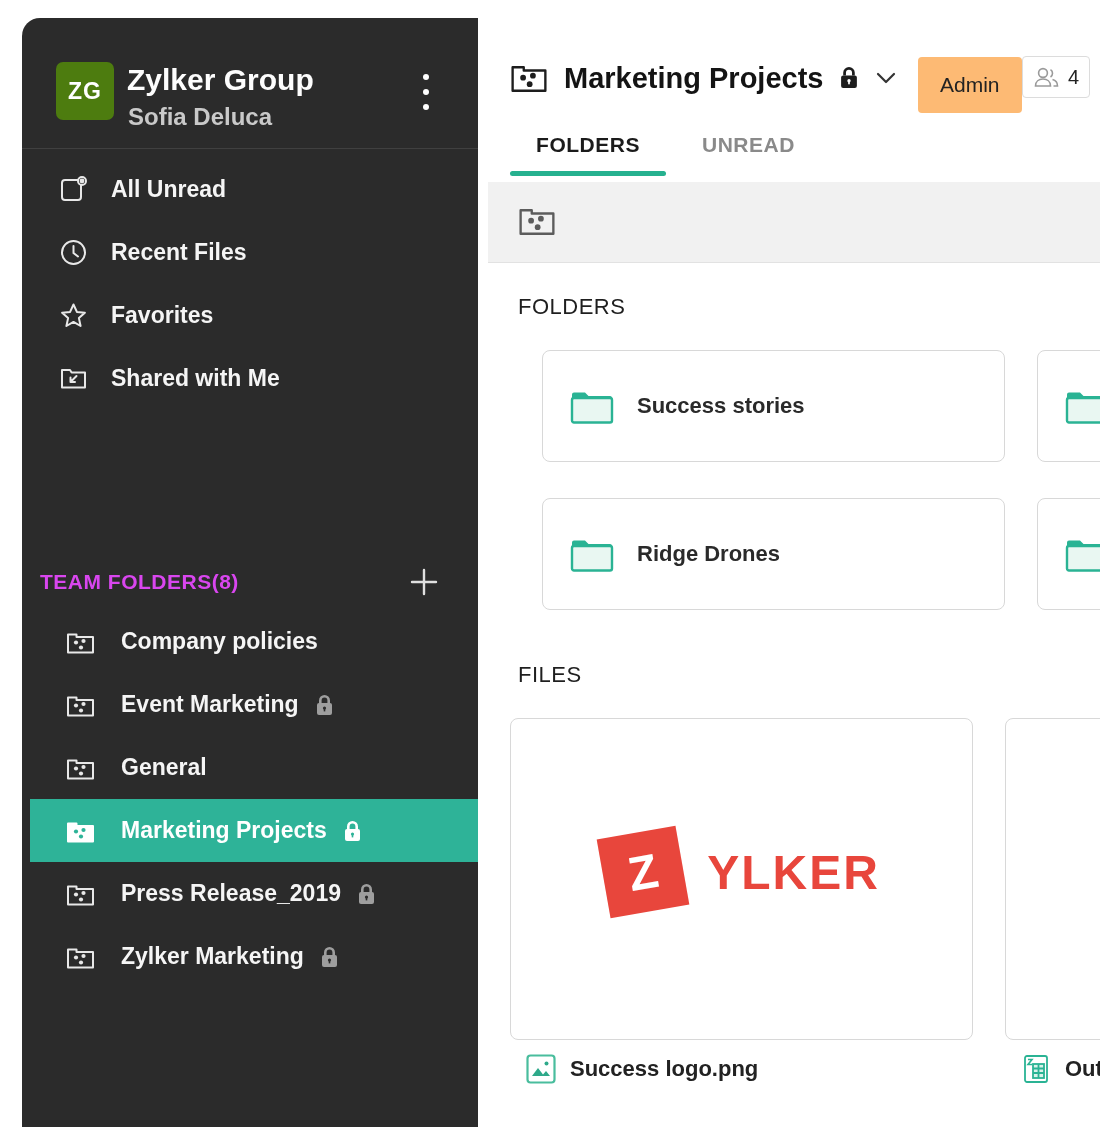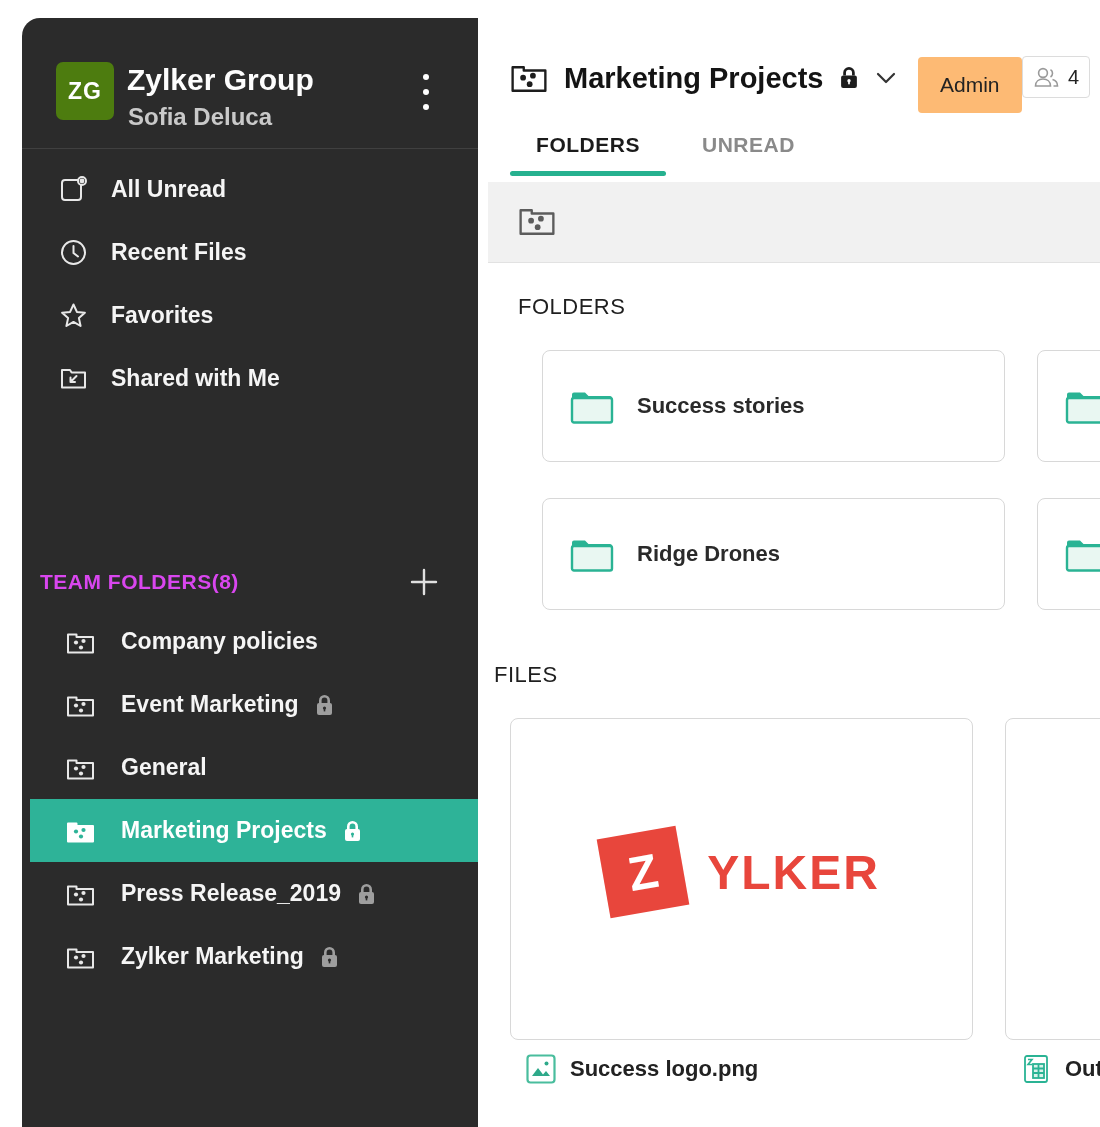--- a/index.html
+++ b/index.html
@@ -64,21 +64,21 @@
   .tab.active{color:#1b1b1b;width:156px;}
   .tab.active .tunderline{display:block;height:5px;background:#26b18f;border-radius:3px;margin-top:14px;}
   .tab.inactive{color:#8a8a8a;padding-top:0;}
   .toolbar{
     position:absolute;left:488px;top:182px;width:612px;height:80px;
     background:#f1f1f1;border-bottom:1px solid #e2e2e2;
   }
   .toolbar .tb-folder{position:absolute;left:30px;top:21px;width:38px;height:36px;color:#5c5c5c;cursor:pointer;}
   .sec-label{position:absolute;font-size:22px;color:#1f1f1f;letter-spacing:.5px;}
   .sec-folders{left:518px;top:294px;}
-  .sec-files{left:494px;top:662px;}
+  .sec-files{left:518px;top:662px;}
   .folders-grid{position:absolute;left:510px;top:350px;width:960px;display:grid;grid-template-columns:463px 463px;gap:36px 32px;}
   .folder-card{
     box-sizing:border-box;width:463px;height:112px;background:#fff;border:1px solid #d8d8d8;
     border-radius:8px;display:flex;align-items:center;padding-left:26px;cursor:pointer;margin-left:32px;
   }
   .folder-card .gficon{width:46px;height:40px;flex:0 0 46px;}
   .folder-card .gflabel{margin-left:22px;font-size:22px;font-weight:bold;color:#2a2a2a;white-space:nowrap;}
   .files-grid{position:absolute;left:510px;top:718px;width:960px;display:grid;grid-template-columns:463px 463px;gap:32px;}
   .file-cell{width:463px;}
   .file-card{

